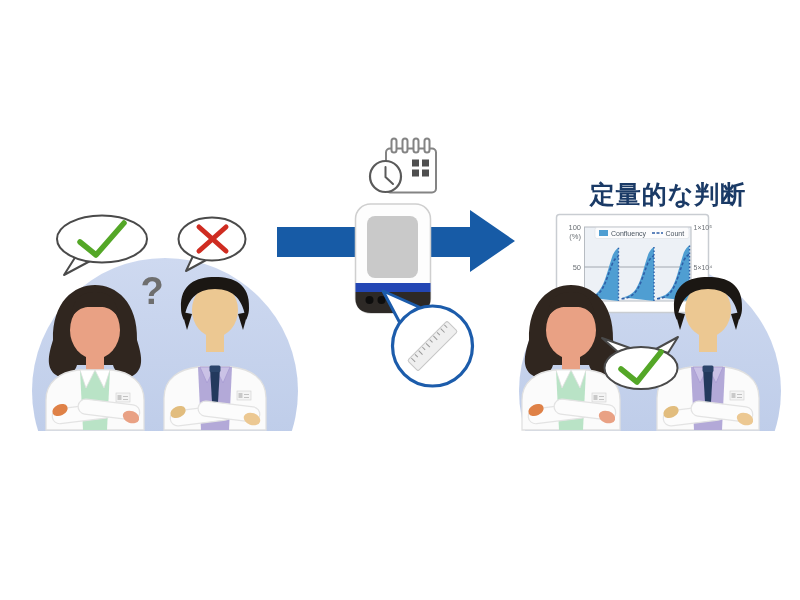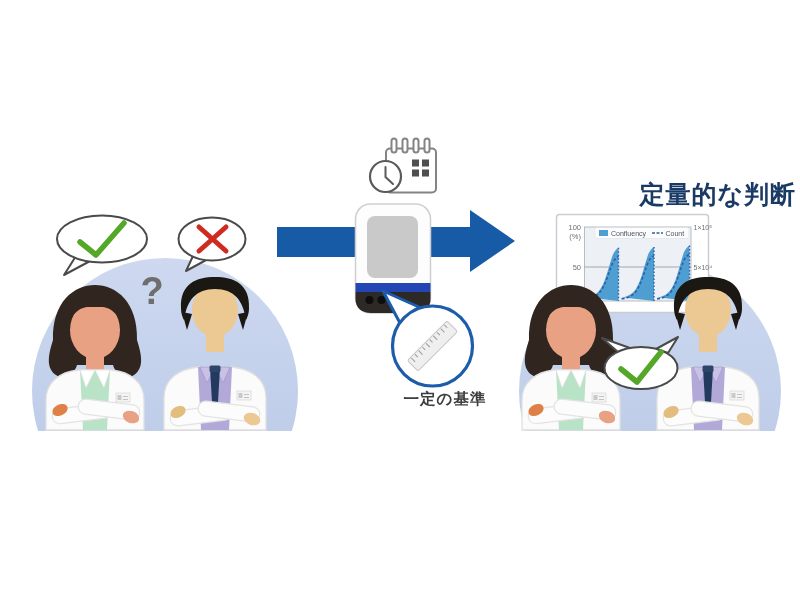--- a/index.html
+++ b/index.html
@@ -1,33 +1,32 @@
 <!DOCTYPE html>
 <html><head>
 <meta charset="utf-8">
 <style>
   html,body{margin:0;padding:0;background:#ffffff;}
   #canvas{position:relative;width:800px;height:600px;background:#ffffff;overflow:hidden;
           font-family:"Liberation Sans","DejaVu Sans",sans-serif;}
   .title{position:absolute;top:178px;font-size:25px;font-weight:700;color:#1a3a66;
          text-align:center;letter-spacing:1px;}
   #title-left{left:40px;width:260px;}
-  #title-right{left:540px;width:256px;text-align:right;}
+  #title-right{left:540px;width:256px;}
   #standard-label{position:absolute;left:370px;top:389px;width:150px;text-align:center;
                   font-size:15.5px;font-weight:600;color:#3d3d3d;letter-spacing:1px;}
   svg{position:absolute;left:0;top:0;}
   svg text{font-family:"Liberation Sans","DejaVu Sans",sans-serif;}
 </style>
 </head>
 <body>
 
 <div id="canvas">
 
   <div id="title-right" class="title">定量的な判断</div>
-  <div id="standard-label">一定の基準</div>
 
   <svg width="800" height="600" viewBox="0 0 800 600">
     <defs>
       <clipPath id="sceneClip">
           <rect x="0" y="0" width="800" height="431"></rect>
         </clipPath>
       <clipPath id="plotClip">
           <rect x="584.5" y="227" width="106.5" height="74"></rect>
         </clipPath>
       <linearGradient id="circleGrad" x1="0" y1="0" x2="0" y2="1">

